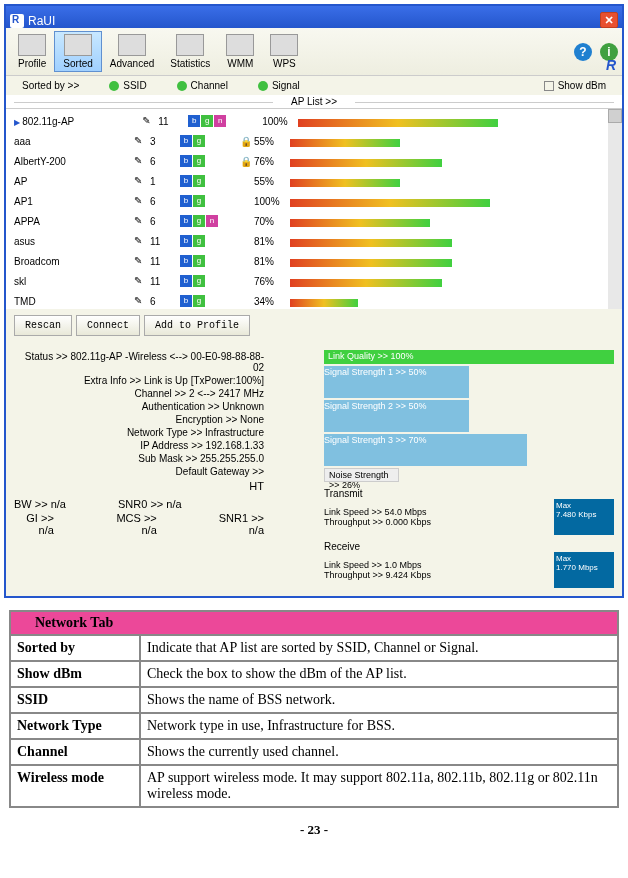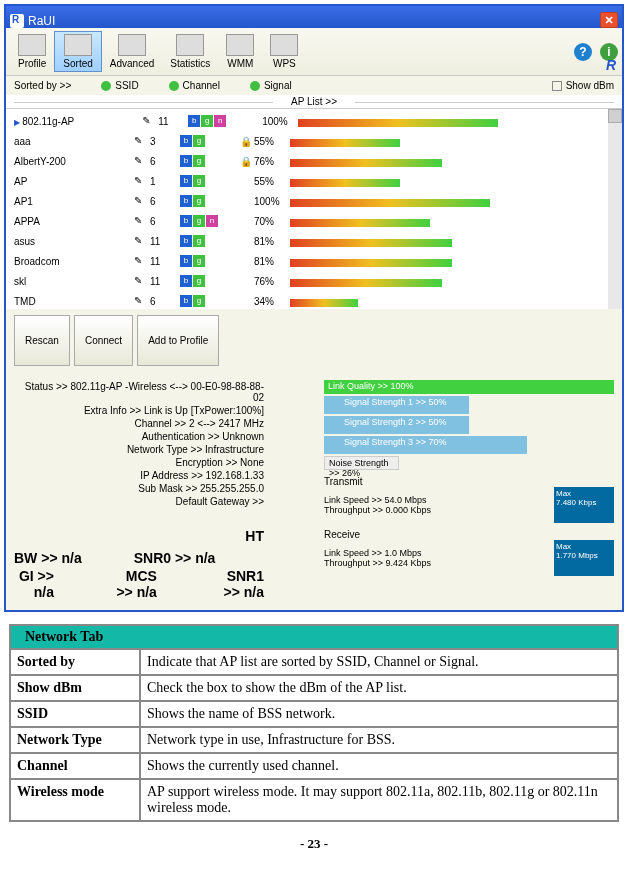--- a/index.html
+++ b/index.html
@@ -10,21 +10,21 @@
 .titlebar .icon::after { content: 'R'; color: #2456cc; font-size: 10px; font-weight: bold; position: absolute; top: 0; left: 2px; }
 .titlebar .close { margin-left: auto; width: 18px; height: 16px; background: #e85030; border: 1px solid #c04020; border-radius: 2px; display: flex; align-items: center; justify-content: center; color: #fff; font-weight: bold; font-size: 11px; }
 .toolbar { background: linear-gradient(to bottom, #f8f8f0, #eeeee0); height: 48px; display: flex; align-items: center; padding: 0 4px; border-bottom: 1px solid #ccc; position: relative; }
 .tool-item { display: flex; flex-direction: column; align-items: center; padding: 2px 8px; font-size: 10px; cursor: pointer; }
 .tool-item.active { background: linear-gradient(to bottom, #c8e8ff, #a0d0ff); border: 1px solid #6090d0; }
 .tool-icon { width: 28px; height: 22px; background: #ddd; border: 1px solid #999; margin-bottom: 2px; }
 .help-icons { margin-left: auto; display: flex; gap: 8px; align-items: center; }
 .help-icons span { width: 18px; height: 18px; border-radius: 50%; background: #2080d0; display: inline-flex; align-items: center; justify-content: center; color: #fff; font-weight: bold; font-size: 12px; }
 .help-icons .green { background: #40a040; }
 .r-logo { position: absolute; right: 6px; bottom: 2px; font-weight: bold; font-style: italic; color: #2456cc; font-size: 14px; }
-.sortbar { display: flex; align-items: center; padding: 4px 8px; background: #f4f4e8; font-size: 10px; gap: 30px; }
+.sortbar { display: flex; align-items: center; padding: 4px 16px; background: #f4f4e8; font-size: 10px; gap: 30px; }
 .sortbar .dot { width: 10px; height: 10px; border-radius: 50%; background: #40c040; display: inline-block; margin-right: 4px; vertical-align: middle; }
 .sortbar .chk { width: 10px; height: 10px; border: 1px solid #888; display: inline-block; margin-right: 4px; vertical-align: middle; }
 .ap-list-header { text-align: center; font-size: 10px; background: #fff; padding: 1px 0; border-bottom: 1px solid #ccc; position: relative; }
 .ap-list-header::before, .ap-list-header::after { content: ''; position: absolute; top: 50%; width: 42%; height: 1px; background: #ccc; }
 .ap-list-header::before { left: 8px; }
 .ap-list-header::after { right: 8px; }
 .ap-list { background: #fff; position: relative; }
 .scrollbar { position: absolute; right: 0; top: 0; bottom: 0; width: 14px; background: #e8e8e8; }
 .scrollbar .arrow { height: 14px; background: #d0d0d0; border: 1px solid #aaa; }
 .ap-row { display: flex; align-items: flex-end; padding: 2px 8px; font-size: 10px; height: 20px; }
@@ -33,38 +33,38 @@
 .ap-row .auth-icon { width: 14px; height: 12px; margin-right: 2px; }
 .ap-row .ch { width: 30px; }
 .ap-row .modes { display: flex; gap: 1px; width: 60px; }
 .mode-b { width: 12px; height: 12px; background: #2060d0; color: #fff; font-size: 8px; text-align: center; line-height: 12px; }
 .mode-g { width: 12px; height: 12px; background: #40c040; color: #fff; font-size: 8px; text-align: center; line-height: 12px; }
 .mode-n { width: 12px; height: 12px; background: #d040a0; color: #fff; font-size: 8px; text-align: center; line-height: 12px; }
 .ap-row .lock { width: 14px; text-align: center; }
 .ap-row .pct { width: 36px; }
 .ap-row .bar { flex: 1; height: 8px; margin-right: 20px; background: linear-gradient(to right, #e04020, #f0c020, #40d040); max-width: 200px; }
 .buttons { display: flex; gap: 4px; padding: 6px 8px; background: #f4f4e8; }
-.btn { background: linear-gradient(to bottom, #fff, #e8e8d8); border: 1px solid #aaa; padding: 19px 10px; font-size: 10px; cursor: pointer; }
+.btn { background: linear-gradient(to bottom, #fff, #e8e8d8); border: 1px solid #aaa; padding: 4px 10px; font-size: 10px; cursor: pointer; font-family: Liberation Mono, monospace; }
 .status-area { display: flex; background: #f4f4e8; padding: 8px; gap: 20px; }
 .status-left { flex: 1; font-size: 10px; }
 .status-left div { text-align: right; padding: 1px 0; max-width: 250px; }
 .status-right { flex: 1; font-size: 10px; }
 .quality-bar { height: 14px; background: linear-gradient(to right, #40d040, #40d040); color: #fff; font-size: 9px; padding: 1px 4px; margin-bottom: 2px; }
-.strength-bar { height: 18px; background: #80c0e0; color: #fff; font-size: 9px; padding: 1px 20px; margin-bottom: 2px; }
+.strength-bar { height: 32px; background: #80c0e0; color: #fff; font-size: 9px; padding: 1px 0; margin-bottom: 2px; }
 .noise-bar { height: 14px; background: #eee; font-size: 9px; padding: 1px 4px; margin-bottom: 6px; border: 1px solid #ccc; }
 .txrx-section { margin-top: 6px; }
 .txrx-row { display: flex; align-items: center; gap: 8px; }
 .txrx-labels { flex: 1; font-size: 9px; }
 .txrx-box { width: 60px; height: 36px; background: #0369a1; color: #fff; font-size: 8px; padding: 2px; }
-.ht-section { font-size: 14px; margin-top: 18px; font-weight: bold; }
+.ht-section { font-size: 11px; margin-top: 0; }
 .ht-header { text-align: center; position: relative; margin-bottom: 4px; }
 .ht-row { display: flex; gap: 52px; padding-left: 20px; }
 
 .desc-table { width: 610px; margin: 12px auto 8px; border-collapse: collapse; font-family: 'Times New Roman', serif; font-size: 14px; }
-.desc-table th { background: #14b8a6; text-align: left; padding: 3px 14px; border: 2px solid #888; font-size: 14px; }
+.desc-table th { background: #ec4899; text-align: left; padding: 3px 24px; border: 2px solid #888; font-size: 14px; }
 .desc-table td { border: 2px solid #888; padding: 4px 6px; vertical-align: top; }
 .desc-table td:first-child { font-weight: bold; width: 130px; }
 .page-num { text-align: center; font-family: 'Times New Roman', serif; font-size: 13px; font-weight: bold; margin: 14px 0; }
 </style>
 </head>
 <body>
 
 <div class="page">
   <div class="titlebar">
     <span class="icon"></span>
@@ -247,22 +247,22 @@
     <button class="btn">Connect</button>
     <button class="btn">Add to Profile</button>
   </div>
 
   <div class="status-area">
     <div class="status-left">
       <div>Status &gt;&gt; 802.11g-AP -Wireless  &lt;--&gt; 00-E0-98-88-88-02</div>
       <div>Extra Info &gt;&gt; Link is Up [TxPower:100%]</div>
       <div>Channel &gt;&gt; 2 &lt;--&gt; 2417 MHz</div>
       <div>Authentication &gt;&gt; Unknown</div>
+      <div>Encryption &gt;&gt; None</div>
       <div>Network Type &gt;&gt; Infrastructure</div>
-      <div>Encryption &gt;&gt; None</div>
       <div>IP Address &gt;&gt; 192.168.1.33</div>
       <div>Sub Mask &gt;&gt; 255.255.255.0</div>
       <div>Default Gateway &gt;&gt;</div>
       <div class="ht-section">
         <div class="ht-header">HT</div>
         <div class="ht-row">
           <span>BW &gt;&gt; n/a</span>
           <span>SNR0 &gt;&gt; n/a</span>
         </div>
         <div class="ht-row">

